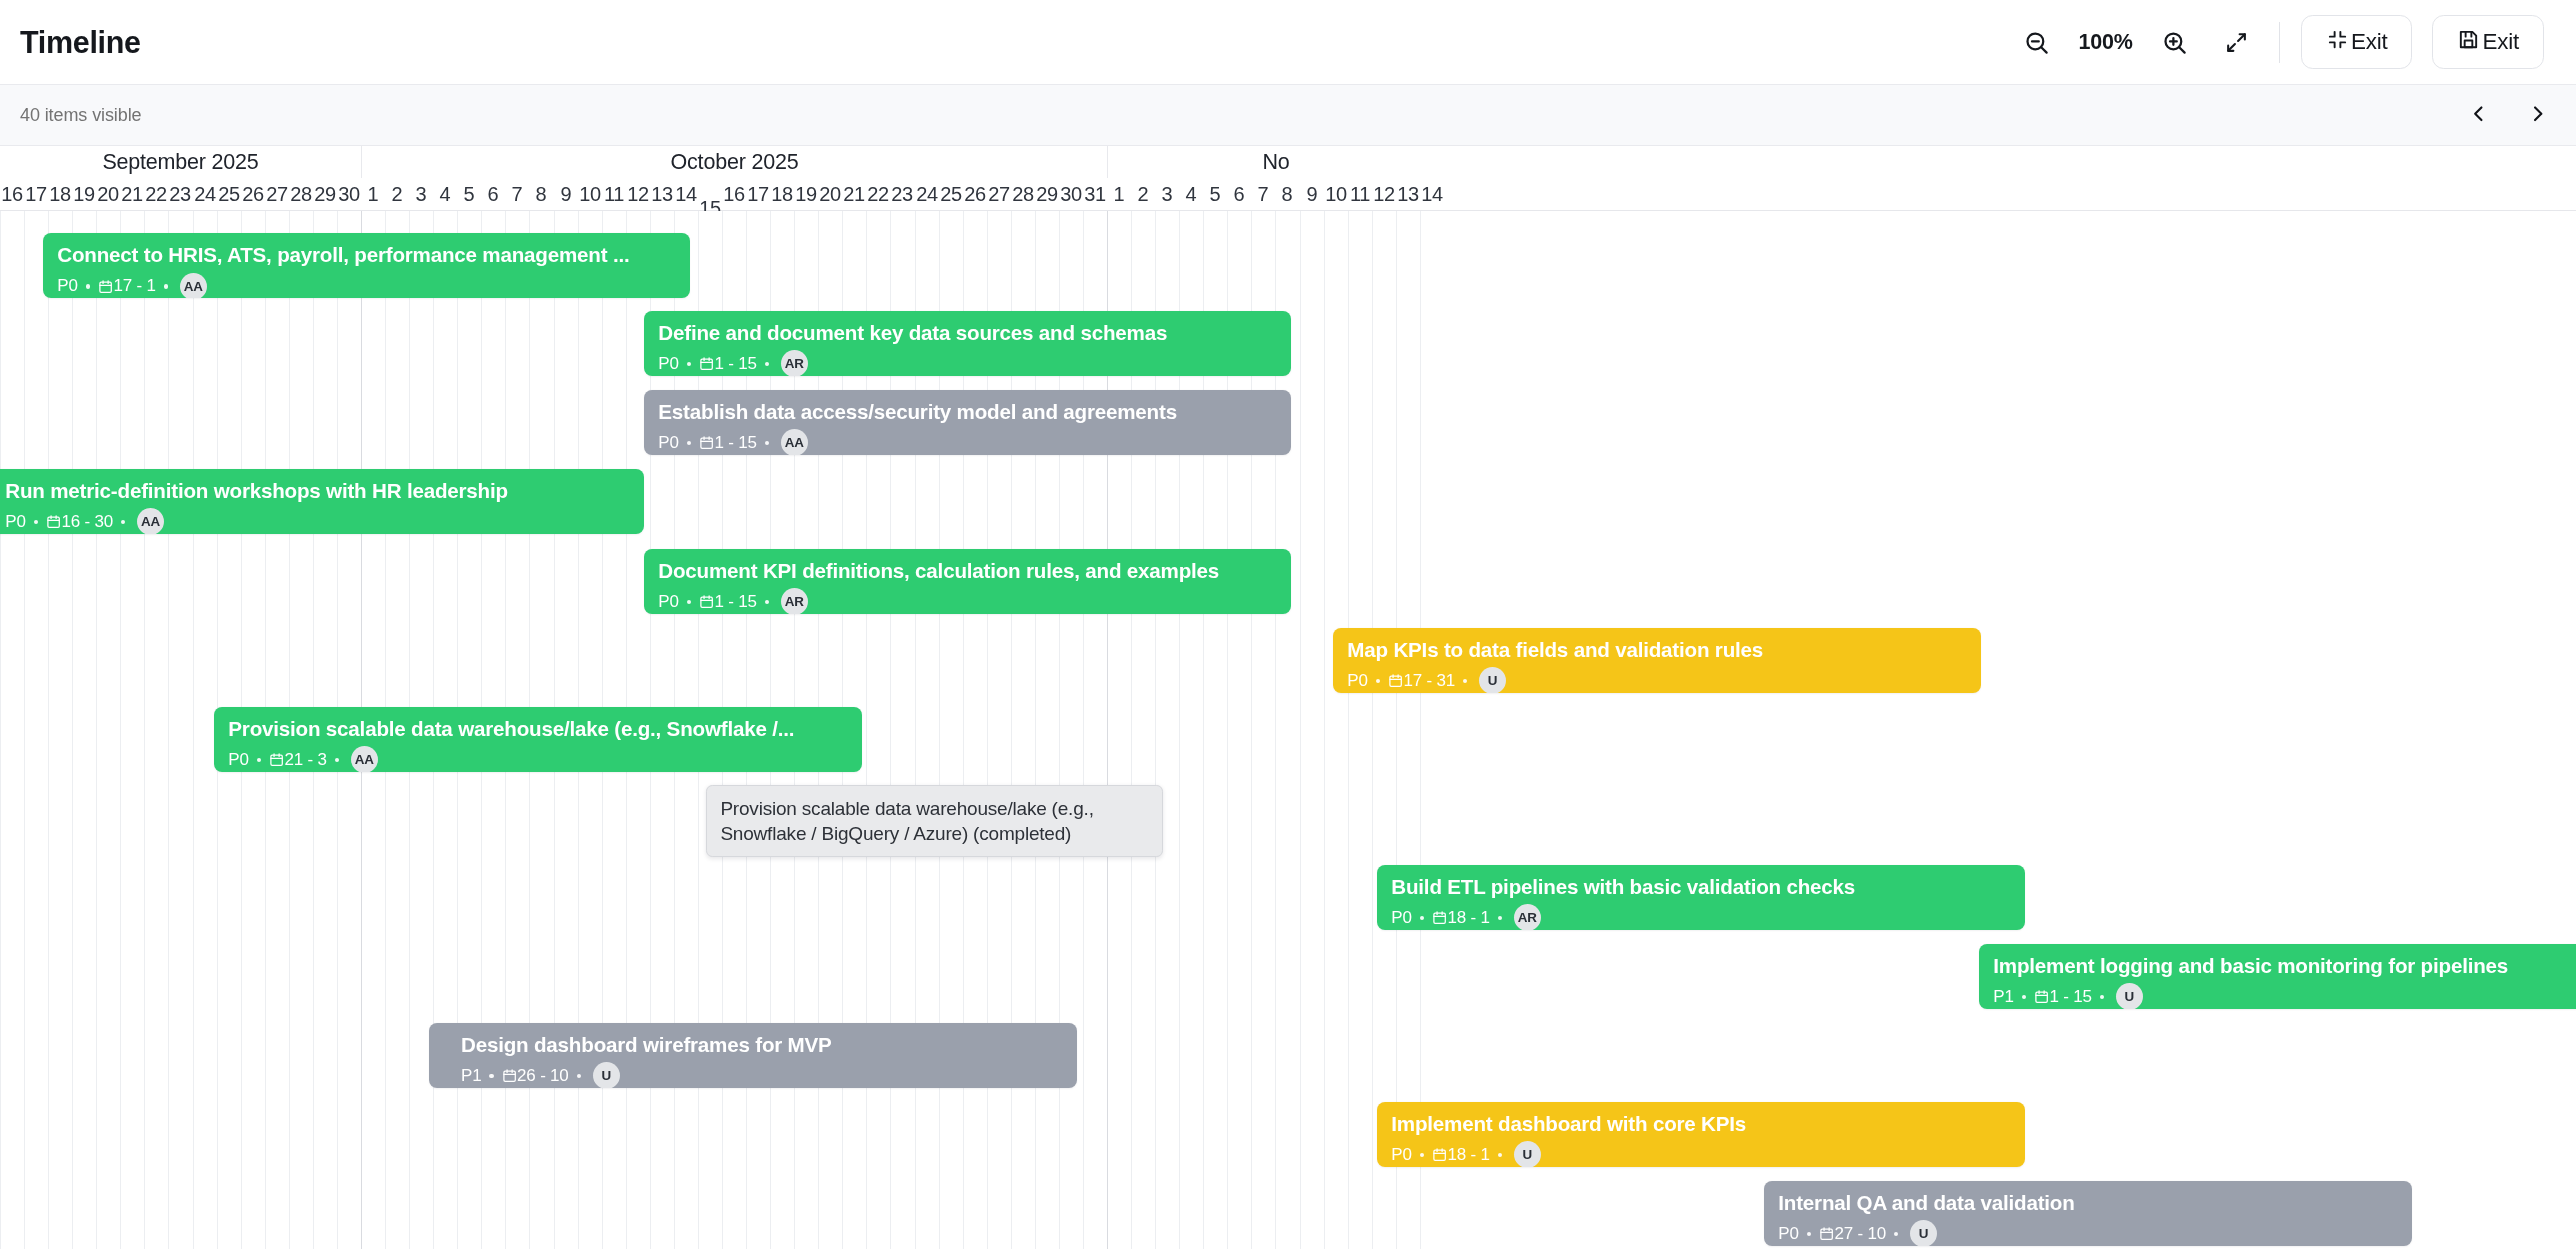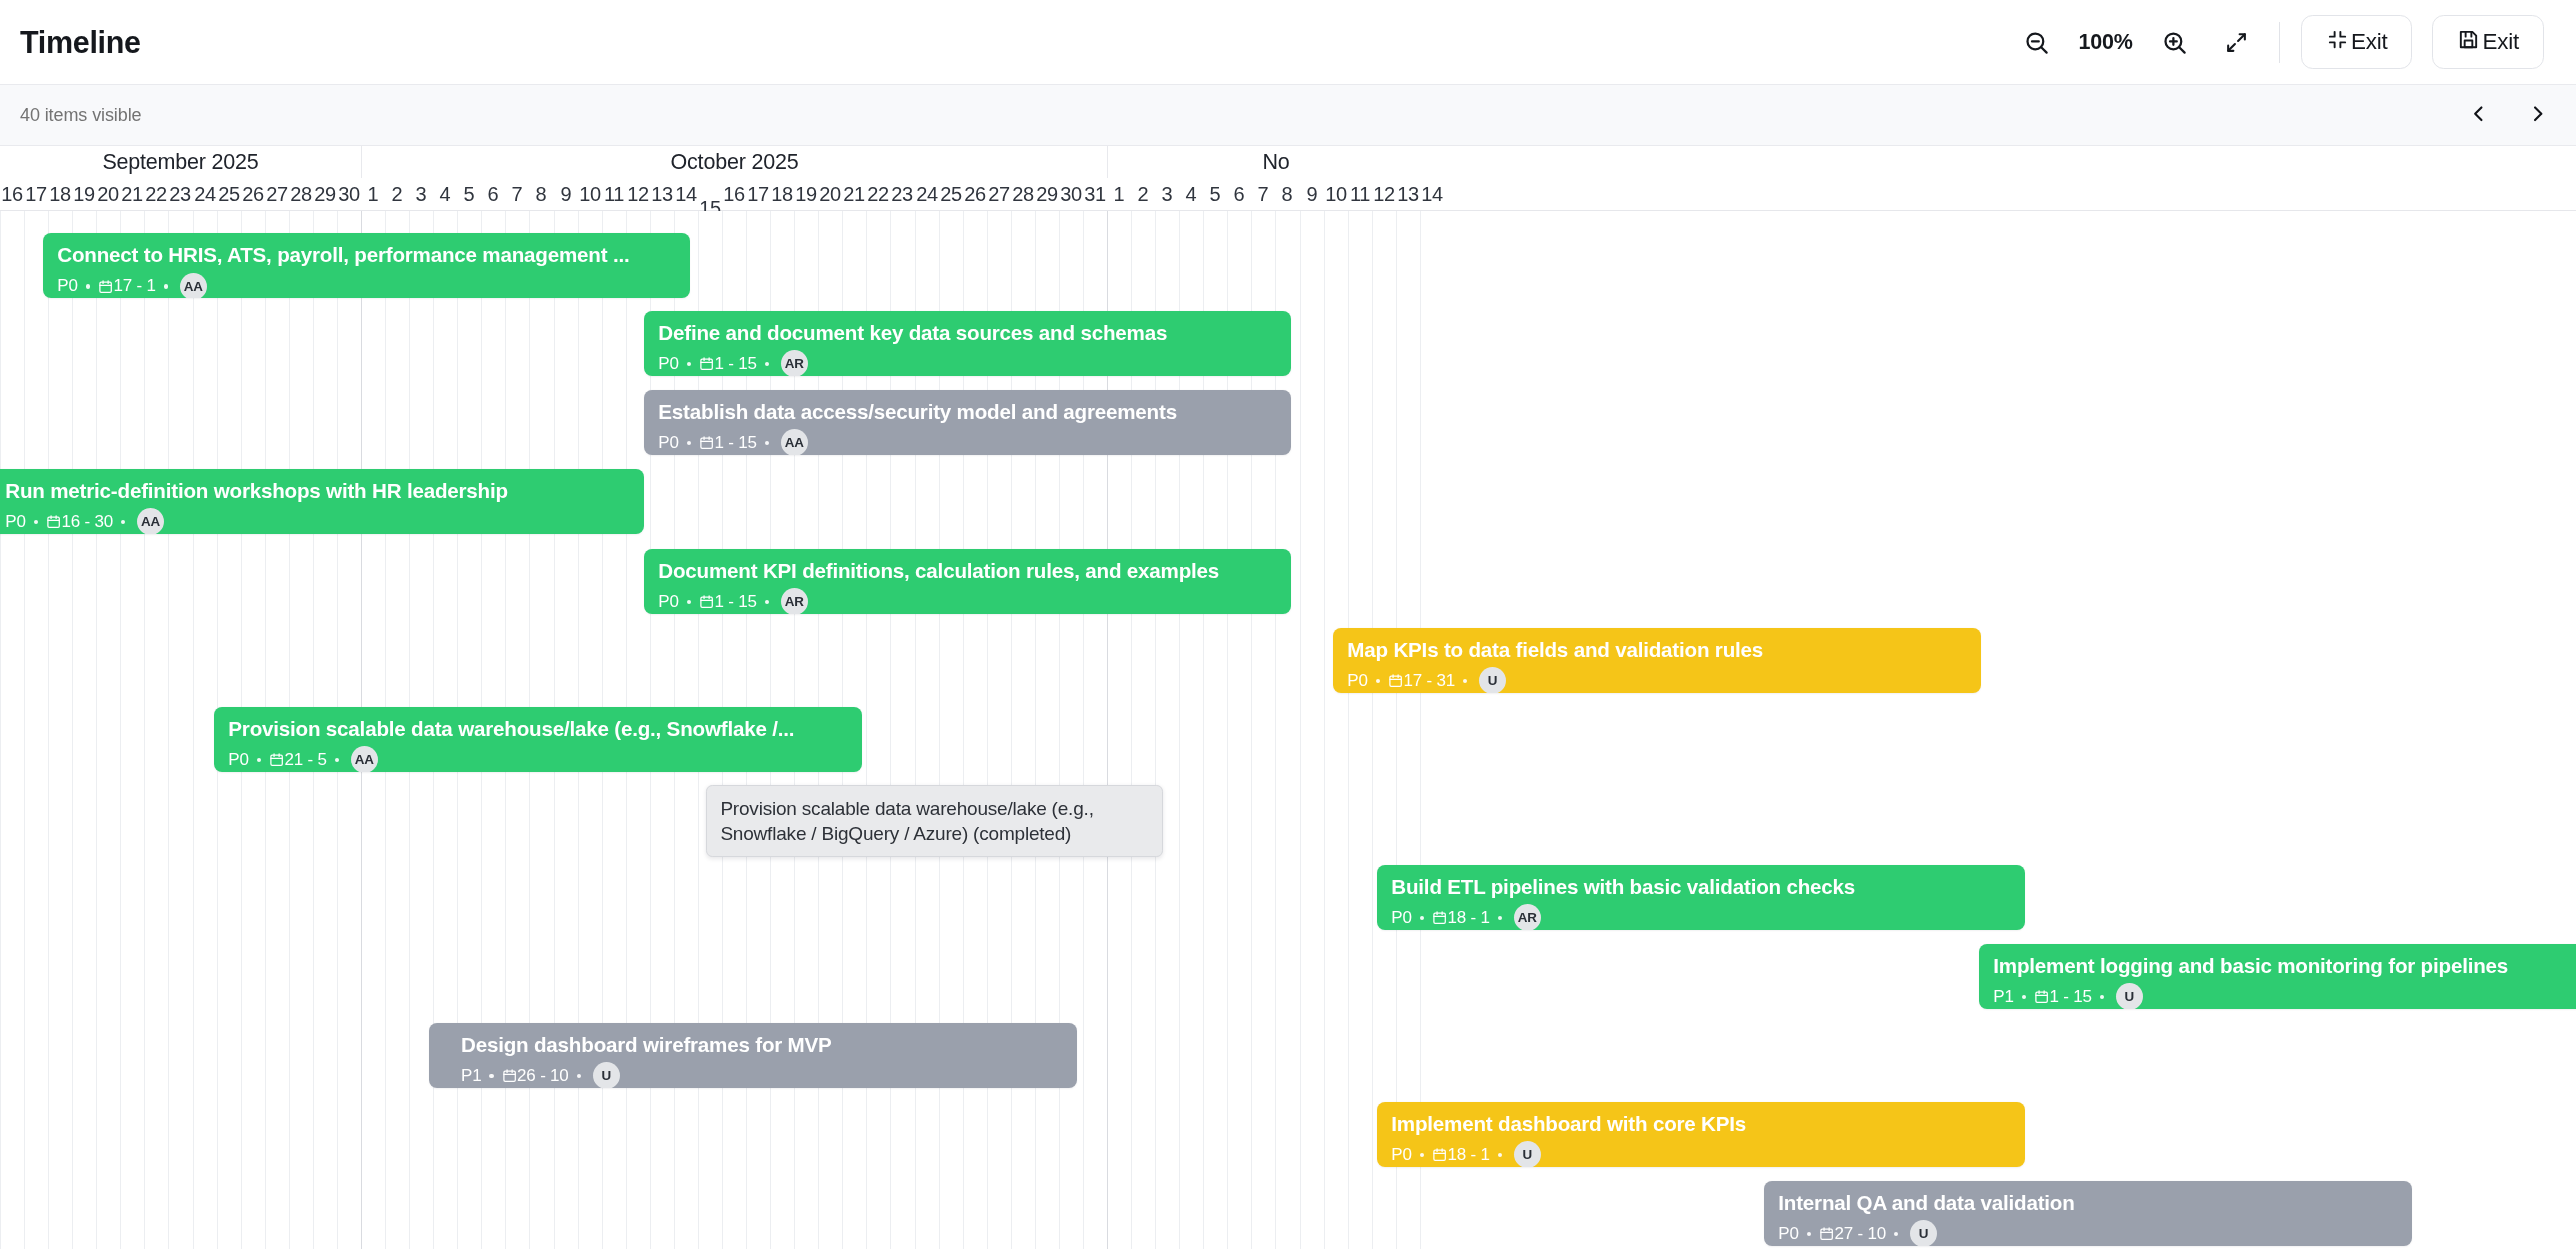--- a/index.html
+++ b/index.html
@@ -583,21 +583,21 @@
           <span class="dot"></span>
           <span class="cal">
             <span>
               <svg width="15.2" height="15.2" viewBox="0 0 24 24" fill="none" stroke="currentColor" stroke-width="2" stroke-linecap="round" stroke-linejoin="round">
                 <rect x="3" y="5" width="18" height="16" rx="2"></rect>
                 <line x1="3" y1="10" x2="21" y2="10"></line>
                 <line x1="8" y1="3" x2="8" y2="7"></line>
                 <line x1="16" y1="3" x2="16" y2="7"></line>
               </svg>
             </span>
-            <span>21 - 5</span>
+            <span>21 - 3</span>
           </span>
           <span class="dot"></span>
           <span class="avatar">AA</span>
         </div>
       </div>
       <div class="bar" style="left: 1377px; top: 654px; width: 648px; height: 65px; background: rgb(46, 204, 113);">
         <div class="bar-title">Build ETL pipelines with basic validation checks</div>
         <div class="bar-meta">
           <span>P0</span>
           <span class="dot"></span>

